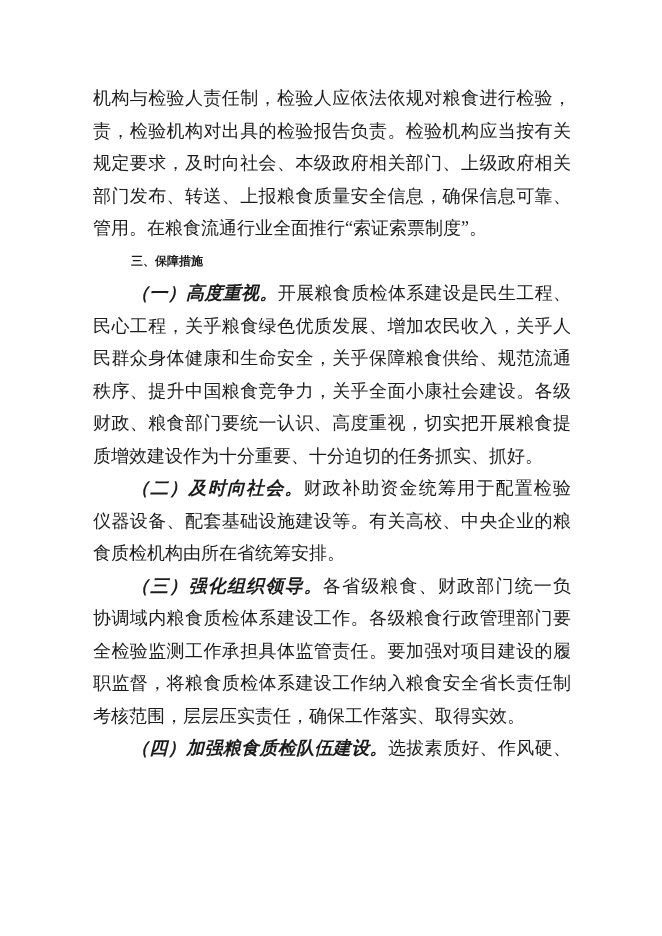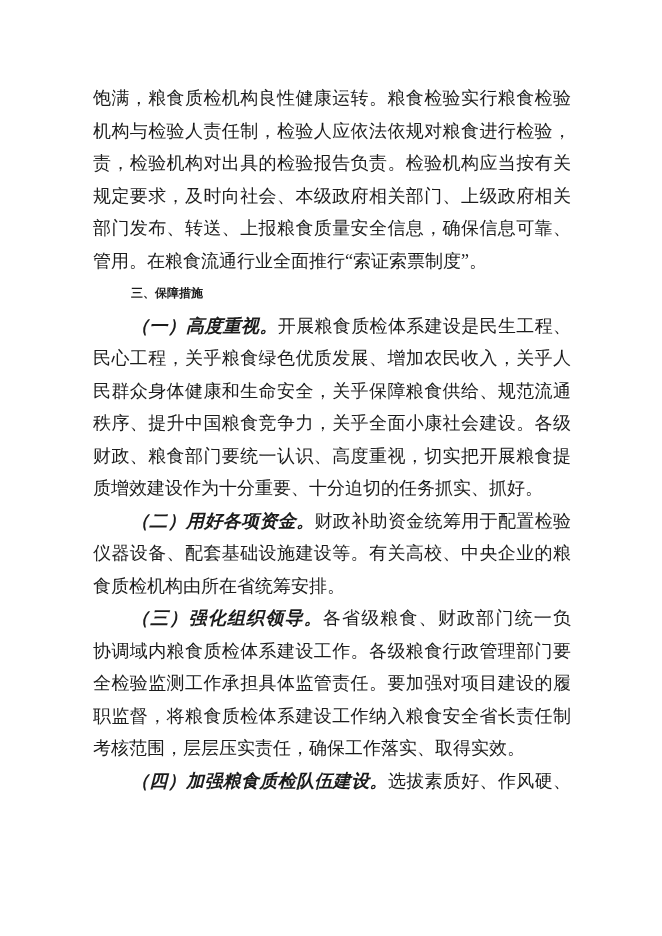--- a/index.html
+++ b/index.html
@@ -45,34 +45,33 @@
   .run-lead {
     font-weight: bold;
     font-style: italic;
   }
 </style>
 </head>
 <body>
 
 <div class="page">
   <div class="textblock">
-      <div class="line"><span class="run">饱满，粮食质检机构良性健康运转。粮食检验实行粮食检验</span></div>
       <div class="line"><span class="run">机构与检验人责任制，检验人应依法依规对粮食进行检验，</span></div>
       <div class="line"><span class="run">责，检验机构对出具的检验报告负责。检验机构应当按有关</span></div>
       <div class="line"><span class="run">规定要求，及时向社会、本级政府相关部门、上级政府相关</span></div>
       <div class="line"><span class="run">部门发布、转送、上报粮食质量安全信息，确保信息可靠、</span></div>
       <div class="line last"><span class="run">管用。在粮食流通行业全面推行“索证索票制度”。</span></div>
       <div class="line heading indent last"><span class="run">三、保障措施</span></div>
       <div class="line indent"><span class="run run-lead">（一）高度重视。</span><span class="run">开展粮食质检体系建设是民生工程、</span></div>
       <div class="line"><span class="run">民心工程，关乎粮食绿色优质发展、增加农民收入，关乎人</span></div>
       <div class="line"><span class="run">民群众身体健康和生命安全，关乎保障粮食供给、规范流通</span></div>
       <div class="line"><span class="run">秩序、提升中国粮食竞争力，关乎全面小康社会建设。各级</span></div>
       <div class="line"><span class="run">财政、粮食部门要统一认识、高度重视，切实把开展粮食提</span></div>
       <div class="line last"><span class="run">质增效建设作为十分重要、十分迫切的任务抓实、抓好。</span></div>
-      <div class="line indent"><span class="run run-lead">（二）用好各项资金。</span><span class="run">财政补助资金统筹用于配置检验</span></div>
+      <div class="line indent"><span class="run run-lead">（二）及时向社会。</span><span class="run">财政补助资金统筹用于配置检验</span></div>
       <div class="line"><span class="run">仪器设备、配套基础设施建设等。有关高校、中央企业的粮</span></div>
       <div class="line last"><span class="run">食质检机构由所在省统筹安排。</span></div>
       <div class="line indent"><span class="run run-lead">（三）强化组织领导。</span><span class="run">各省级粮食、财政部门统一负责、</span></div>
       <div class="line"><span class="run">协调域内粮食质检体系建设工作。各级粮食行政管理部门要</span></div>
       <div class="line"><span class="run">全检验监测工作承担具体监管责任。要加强对项目建设的履</span></div>
       <div class="line"><span class="run">职监督，将粮食质检体系建设工作纳入粮食安全省长责任制</span></div>
       <div class="line last"><span class="run">考核范围，层层压实责任，确保工作落实、取得实效。</span></div>
       <div class="line indent"><span class="run run-lead">（四）加强粮食质检队伍建设。</span><span class="run">选拔素质好、作风硬、</span></div>
     </div>
 </div>

